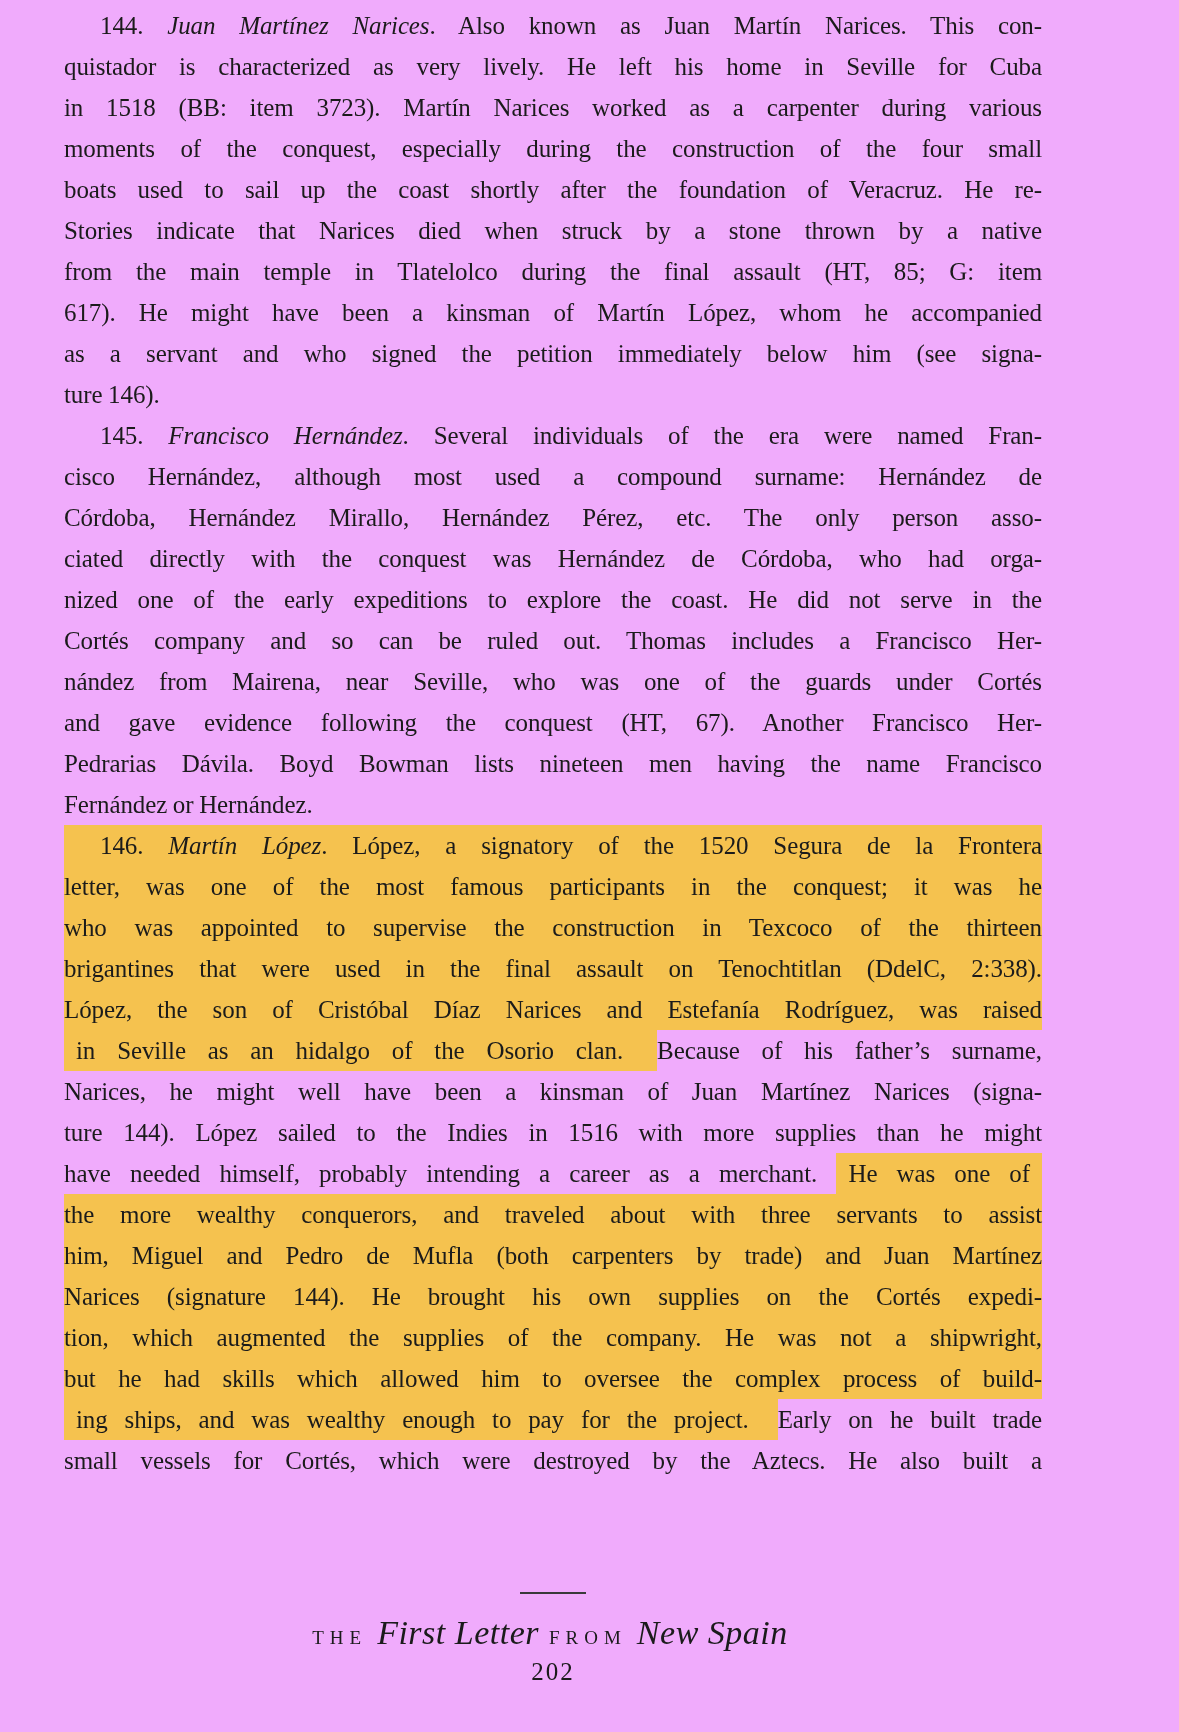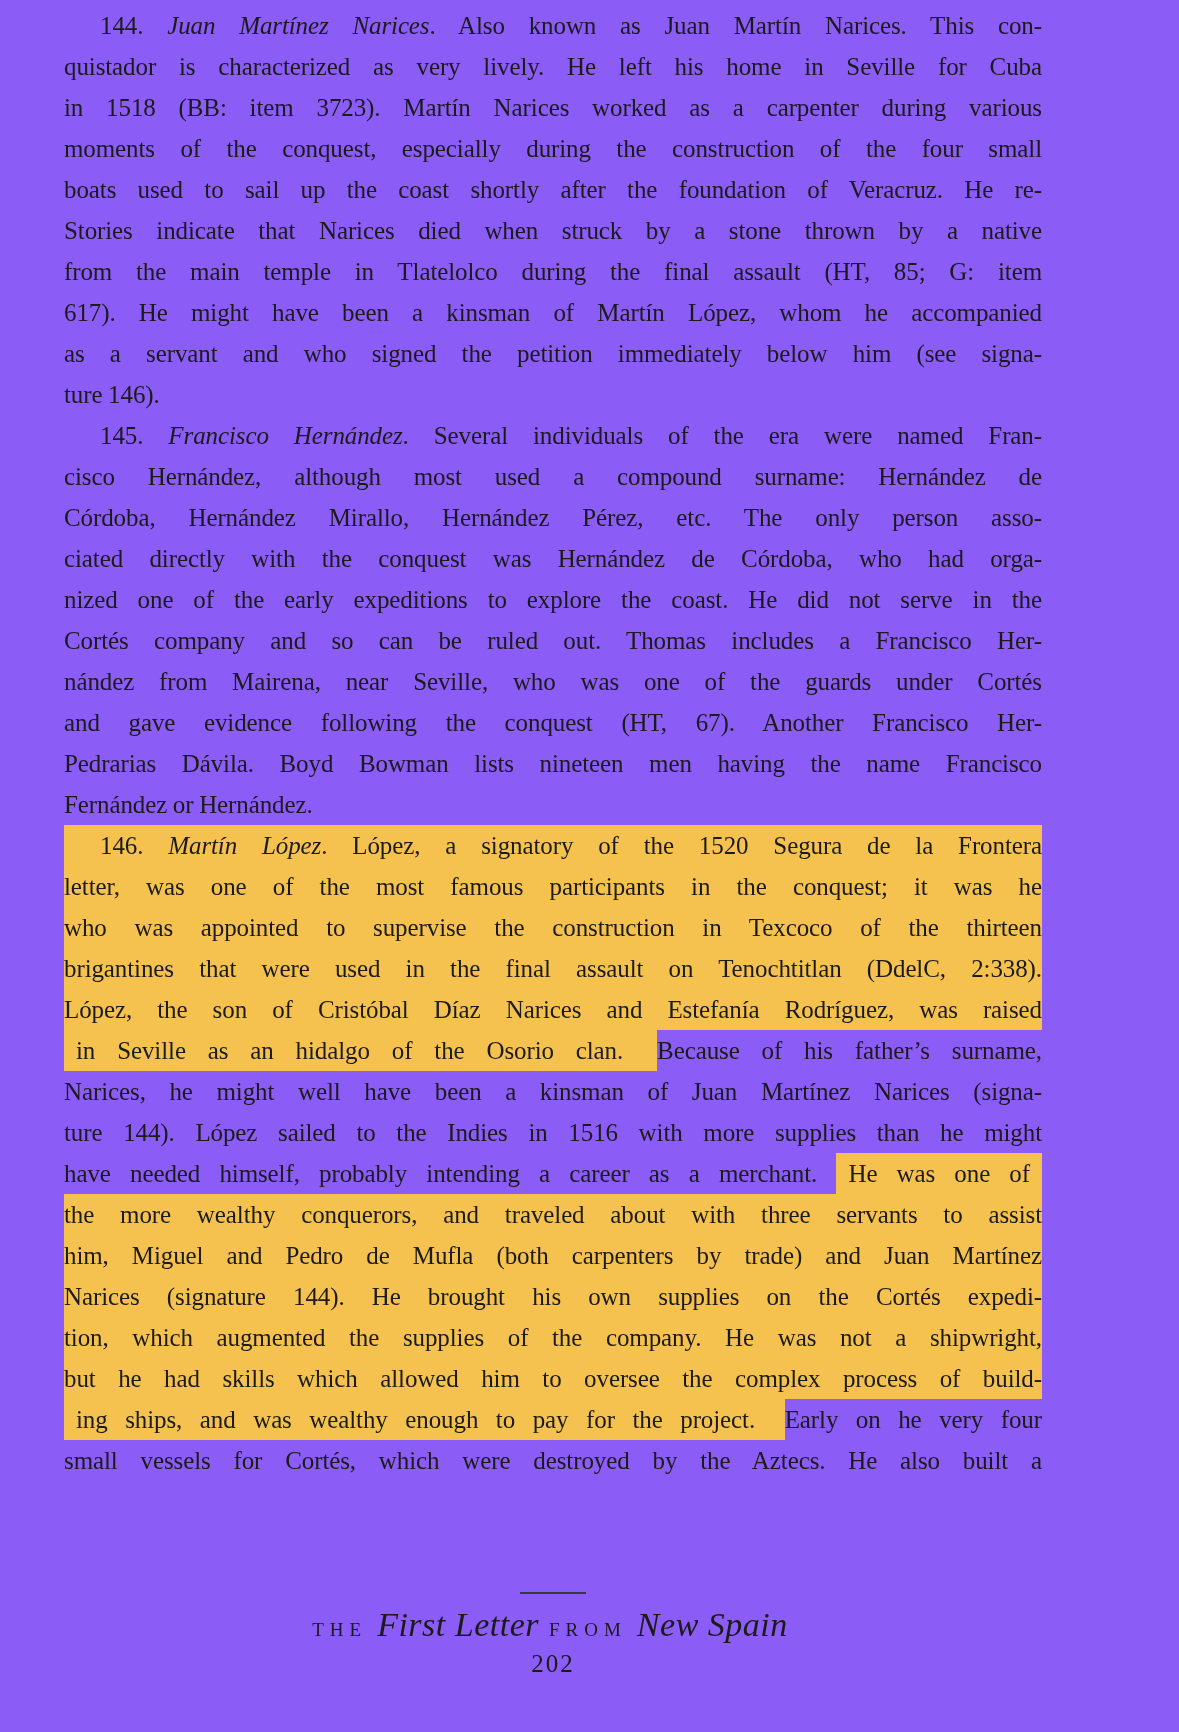--- a/index.html
+++ b/index.html
@@ -7,21 +7,21 @@
     padding: 0;
     width: 1179px;
     height: 1732px;
     background: #ffffff;
     overflow: hidden;
   }
   .book-page {
     position: relative;
     width: 1179px;
     height: 1732px;
-    background: #8b5cf6;
+    background: #f0abfc;
     color: #1b1b1b;
     font-family: "Liberation Serif", "DejaVu Serif", serif;
   }
   .text-block {
     position: absolute;
     left: 64px;
     top: 5px;
     width: 978px;
   }
   .para { margin: 0; }
@@ -51,21 +51,21 @@
     width: 978px;
     text-align: center;
   }
   .footer-rule {
     width: 66px;
     height: 0;
     border-top: 2px solid #3a3a3a;
     margin: 0 auto;
   }
   .running-title {
-    margin-top: 12px;
+    margin-top: 20px;
     white-space: nowrap;
   }
   .rt-caps {
     font-size: 19px;
     letter-spacing: 6px;
     text-transform: uppercase;
   }
   .rt-script {
     font-size: 34px;
     font-style: italic;
@@ -116,21 +116,21 @@
         <div class="line line-hl"><span>López, the son of Cristóbal Díaz Narices and Estefanía Rodríguez, was raised</span></div>
         <div class="line"><span class="hl">in Seville as an hidalgo of the Osorio clan. </span><span>Because of his father’s surname,</span></div>
         <div class="line"><span>Narices, he might well have been a kinsman of Juan Martínez Narices (signa-</span></div>
         <div class="line"><span>ture 144). López sailed to the Indies in 1516 with more supplies than he might</span></div>
         <div class="line"><span>have needed himself, probably intending a career as a merchant. </span><span class="hl">He was one of</span></div>
         <div class="line line-hl"><span>the more wealthy conquerors, and traveled about with three servants to assist</span></div>
         <div class="line line-hl"><span>him, Miguel and Pedro de Mufla (both carpenters by trade) and Juan Martínez</span></div>
         <div class="line line-hl"><span>Narices (signature 144). He brought his own supplies on the Cortés expedi-</span></div>
         <div class="line line-hl"><span>tion, which augmented the supplies of the company. He was not a shipwright,</span></div>
         <div class="line line-hl"><span>but he had skills which allowed him to oversee the complex process of build-</span></div>
-        <div class="line"><span class="hl">ing ships, and was wealthy enough to pay for the project. </span><span>Early on he very four</span></div>
+        <div class="line"><span class="hl">ing ships, and was wealthy enough to pay for the project. </span><span>Early on he built trade</span></div>
         <div class="line"><span>small vessels for Cortés, which were destroyed by the Aztecs. He also built a</span></div>
       </div>
     </div>
 
   <div class="footer">
     <div class="footer-rule"></div>
     <div class="running-title">
       <span class="rt-caps">THE</span>
       <span class="rt-script">First Letter</span>
       <span class="rt-caps">FROM</span>

